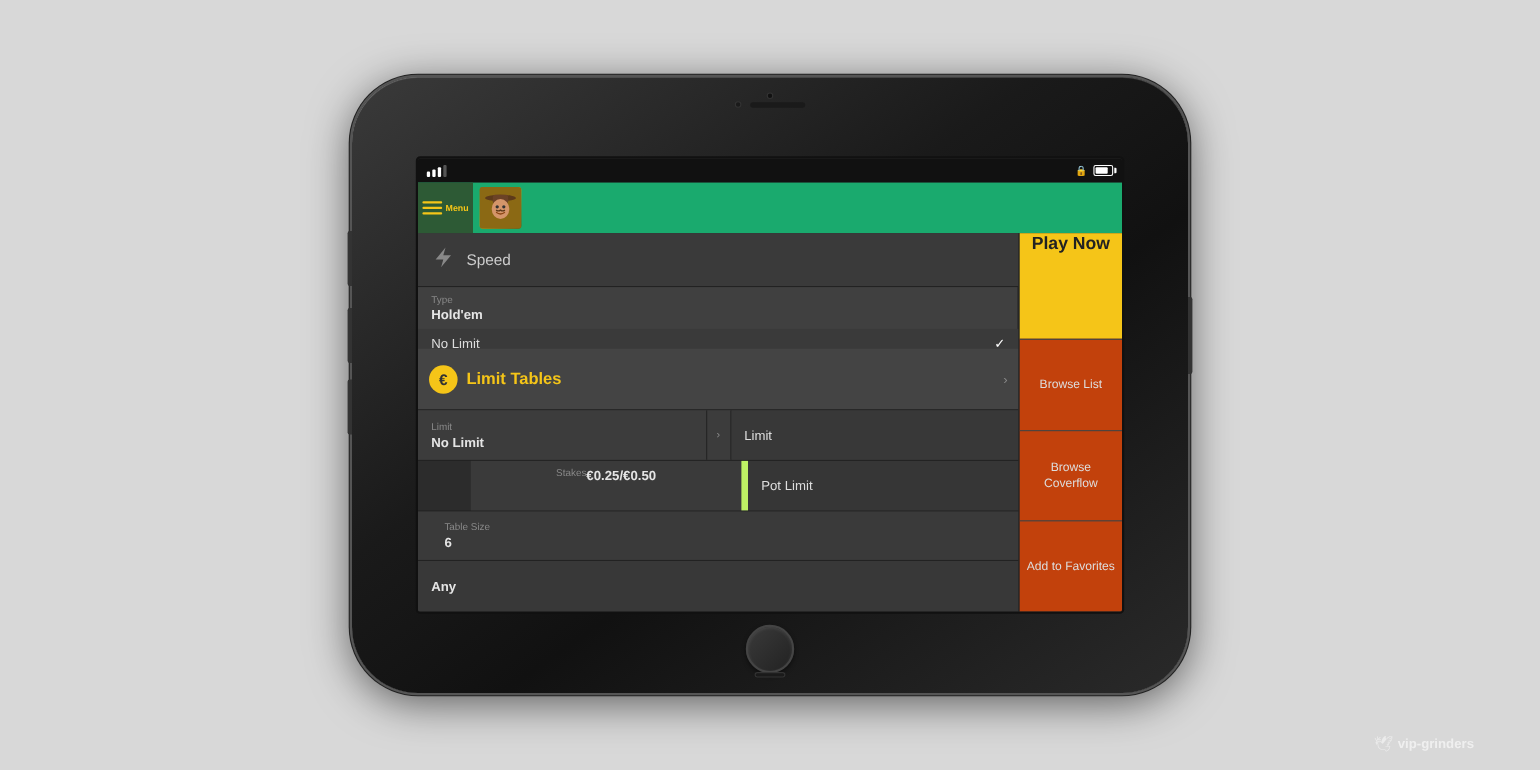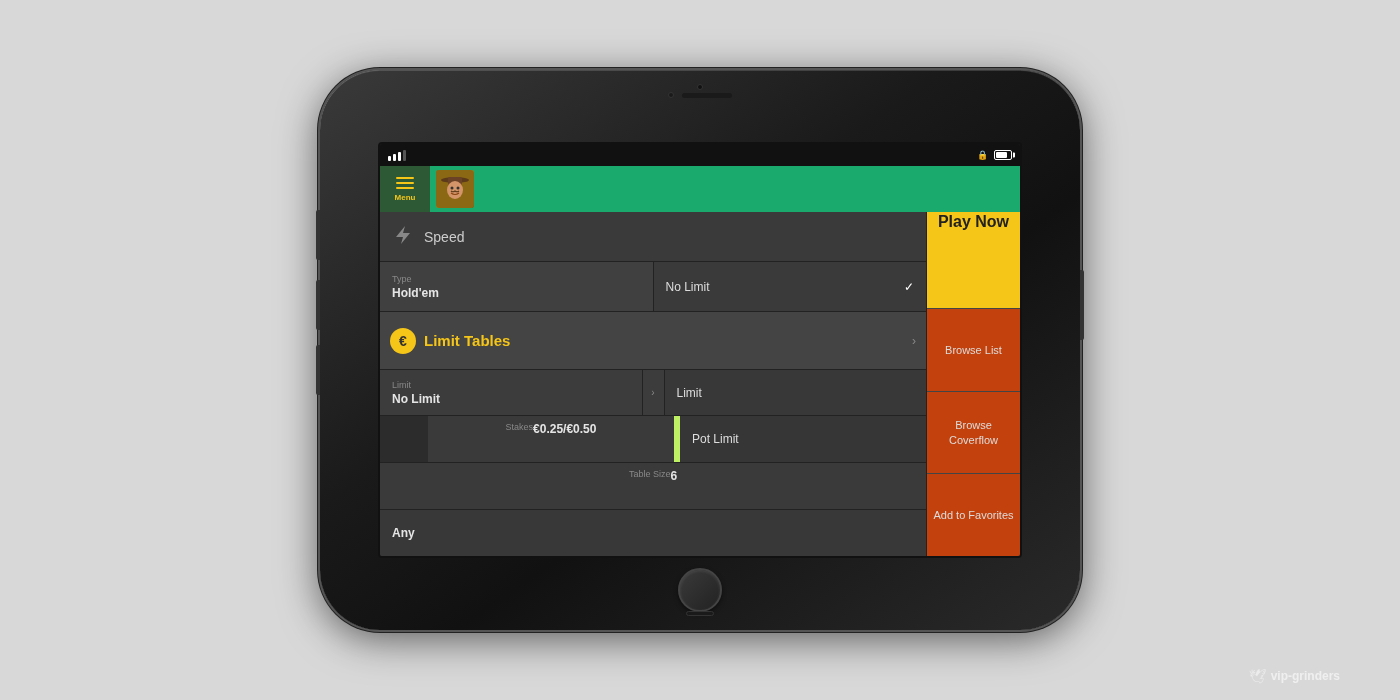--- a/index.html
+++ b/index.html
@@ -108,21 +108,20 @@
       background: #1aaa6e;
       display: flex;
       align-items: center;
       padding: 0 0;
     }
     .menu-btn {
       width: 50px;
       height: 46px;
       background: #2d5a35;
       display: flex;
-      flex-direction: column;
       align-items: center;
       justify-content: center;
       gap: 3px;
       cursor: pointer;
       flex-shrink: 0;
     }
     .menu-line {
       width: 18px;
       height: 2px;
       background: #f5c518;
@@ -176,20 +175,21 @@
       font-weight: 500;
     }
 
     
     .game-type-row {
       height: 56px;
       background: #404040;
       display: flex;
       align-items: stretch;
       border-bottom: 1px solid #222;
+      flex-direction: column;
     }
     .type-cell {
       flex: 1;
       display: flex;
       flex-direction: column;
       justify-content: center;
       padding: 6px 12px;
       border-right: 1px solid #222;
     }
     .type-cell:last-child { border-right: none; }
@@ -313,23 +313,23 @@
     
     .tablesize-row {
       height: 52px;
       display: flex;
       align-items: stretch;
       border-bottom: 1px solid #222;
     }
     .tablesize-cell {
       flex: 2;
       display: flex;
-      flex-direction: row;
-      justify-content: center;
-      padding: 6px 4px;
+      flex-direction: column;
+      justify-content: center;
+      padding: 6px 24px;
       background: #3a3a3a;
     }
 
     
     .buyin-row {
       height: 52px;
       display: flex;
       align-items: stretch;
     }
     .buyin-cell {

